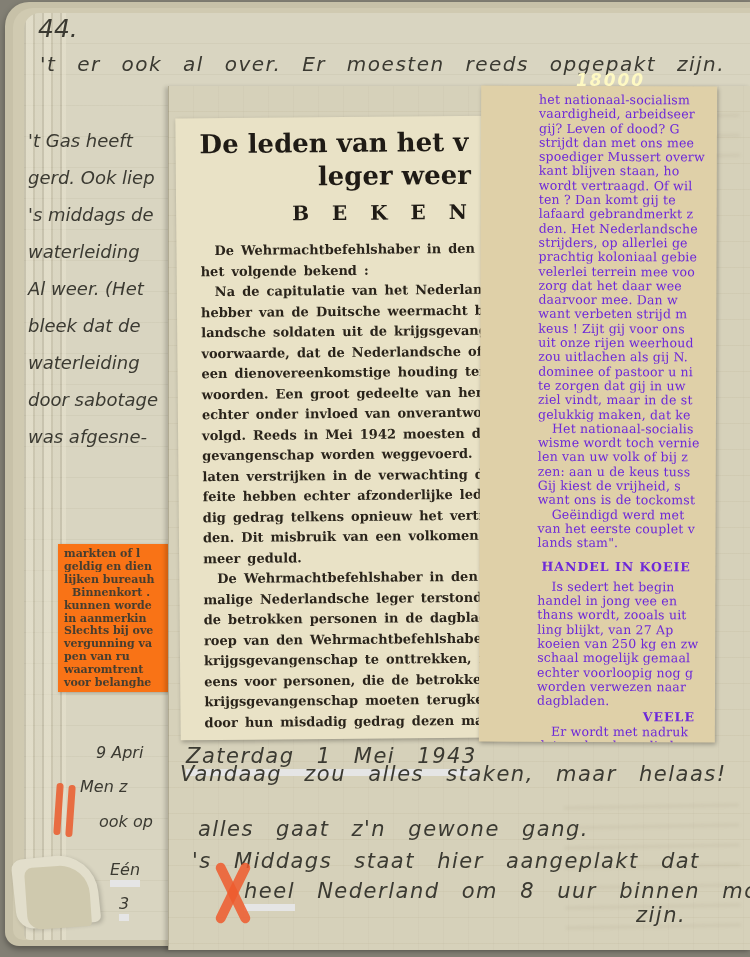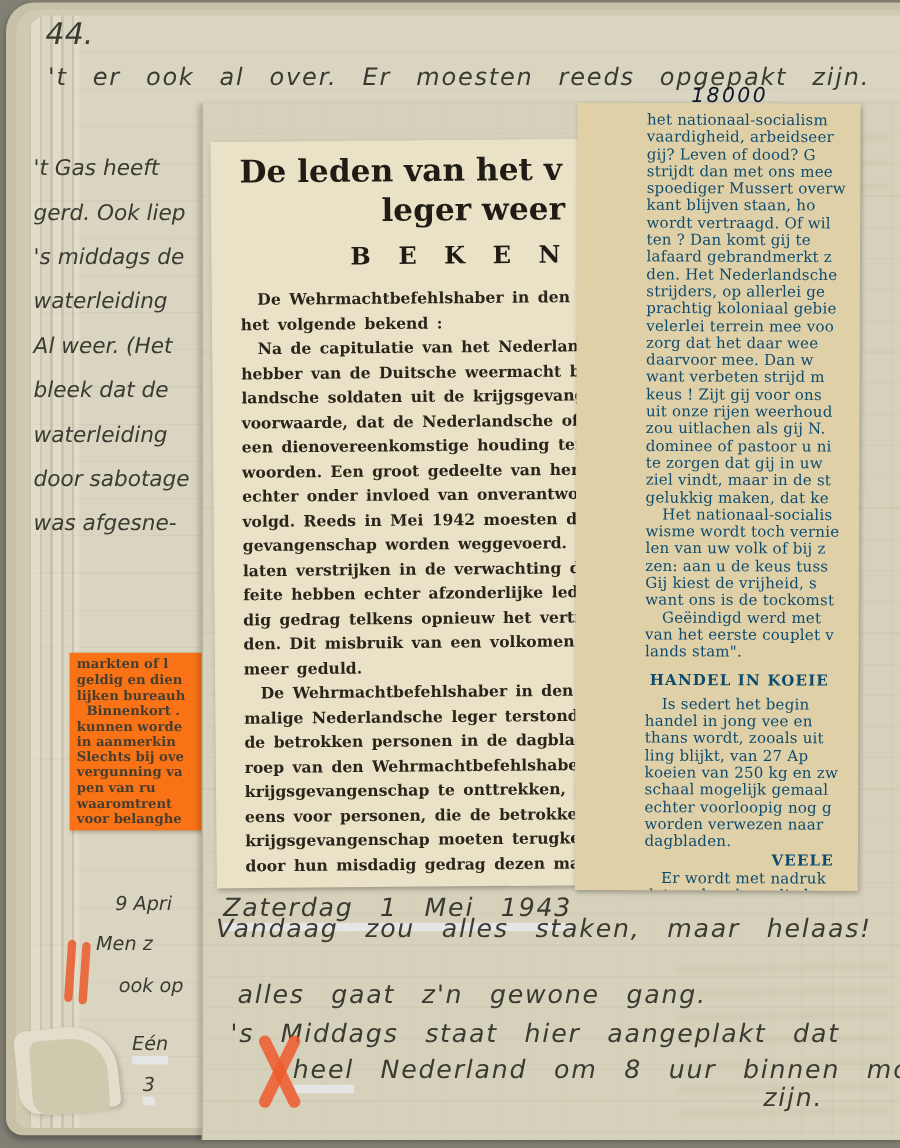--- a/index.html
+++ b/index.html
@@ -28,21 +28,21 @@
     background:#d6d1ba;
     background-image:repeating-linear-gradient(180deg,rgba(150,140,105,0) 0 25px,rgba(150,140,105,.09) 25px 26px),
                      repeating-linear-gradient(90deg,rgba(150,140,105,0) 0 24px,rgba(150,140,105,.05) 24px 25px);
     box-shadow:-3px 1px 4px rgba(0,0,0,.18);border-left:1px solid rgba(110,100,75,.35);}
   .bleed{position:absolute;filter:blur(1.6px);opacity:.5;transform:rotate(-1deg);
     background:repeating-linear-gradient(180deg,rgba(125,115,85,.18) 0 3px,rgba(125,115,85,0) 3px 20px);}
   
   .hand{font-family:"DejaVu Sans",sans-serif;font-style:italic;color:#3b3a32;}
   .pagenum{position:absolute;left:38px;top:14px;font-size:25px;}
   .topline{position:absolute;left:40px;top:52px;font-size:20px;letter-spacing:1.5px;word-spacing:13px;white-space:nowrap;}
-  .num18000{position:absolute;left:576px;top:70px;font-size:17px;font-weight:normal;color:#0f172a;z-index:9;letter-spacing:2px;}
+  .num18000{position:absolute;left:576px;top:70px;font-size:17px;font-weight:bold;color:#fef9c3;z-index:9;letter-spacing:2px;}
   .margin-note{position:absolute;left:28px;top:122px;width:148px;font-size:18px;line-height:37px;white-space:nowrap;z-index:1;}
   .bl-line{position:absolute;font-size:16px;white-space:nowrap;text-align:right;}
   .u-hand{border-bottom:7px solid #e5e5e5;padding-bottom:1px;}
   .diary-line{position:absolute;font-size:21px;letter-spacing:1.5px;word-spacing:14px;white-space:nowrap;z-index:6;}
   
   .red-bar{position:absolute;width:7px;height:52px;background:#ea5a2c;border-radius:4px;opacity:.85;z-index:2;}
   .red-x{position:absolute;left:206px;top:860px;width:52px;height:68px;z-index:7;}
   .red-x span{position:absolute;left:22px;top:0;width:10px;height:66px;background:#ef5b2d;border-radius:5px;opacity:.85;}
   .red-x .xa{transform:rotate(26deg);}
   .red-x .xb{transform:rotate(-26deg);}
@@ -53,21 +53,21 @@
   .main-inner{padding:10px 0 0 24px;}
   .headline{font-family:"DejaVu Serif",serif;font-weight:bold;color:#1f1b15;font-size:26px;line-height:33px;white-space:nowrap;}
   .headline.l2{padding-left:118px;}
   .headline.l3{font-size:20px;letter-spacing:8px;padding-left:92px;margin-top:5px;line-height:30px;}
   .main-body{margin-top:12px;}
   .main-body .clipline{font-family:"DejaVu Serif",serif;font-size:13px;font-weight:bold;color:#2a241b;
     line-height:20.5px;white-space:nowrap;word-spacing:2.5px;}
   .tan-clipping{left:480px;top:86px;width:236px;height:656px;background:#dfd0a8;
     transform:rotate(.2deg);z-index:5;}
   .tan-inner{padding:7px 0 0 58px;}
-  .tan-inner .clipline{font-family:"DejaVu Serif",serif;font-size:12.5px;color:#0c4a6e;
+  .tan-inner .clipline{font-family:"DejaVu Serif",serif;font-size:12.5px;color:#6d28d9;
     line-height:14.3px;white-space:nowrap;letter-spacing:.2px;}
   .clipline.indent{text-indent:14px;}
   .clipline.heading{font-weight:bold;letter-spacing:1px;margin:9px 0 6px 4px;}
   .clipline.heading-right{font-weight:bold;text-align:right;padding-right:20px;letter-spacing:1px;margin-top:2px;}
   .fragment-clipping{left:58px;top:544px;width:124px;height:148px;background:#f97316;z-index:0;
     box-shadow:1px 1px 3px rgba(0,0,0,.25);}
   .frag-inner{padding:4px 0 0 6px;}
   .frag-inner .clipline{font-family:"DejaVu Serif",serif;font-size:11px;font-weight:bold;color:#463e30;
     line-height:12.9px;white-space:nowrap;}
   .frag-inner .clipline.indent{text-indent:8px;}

